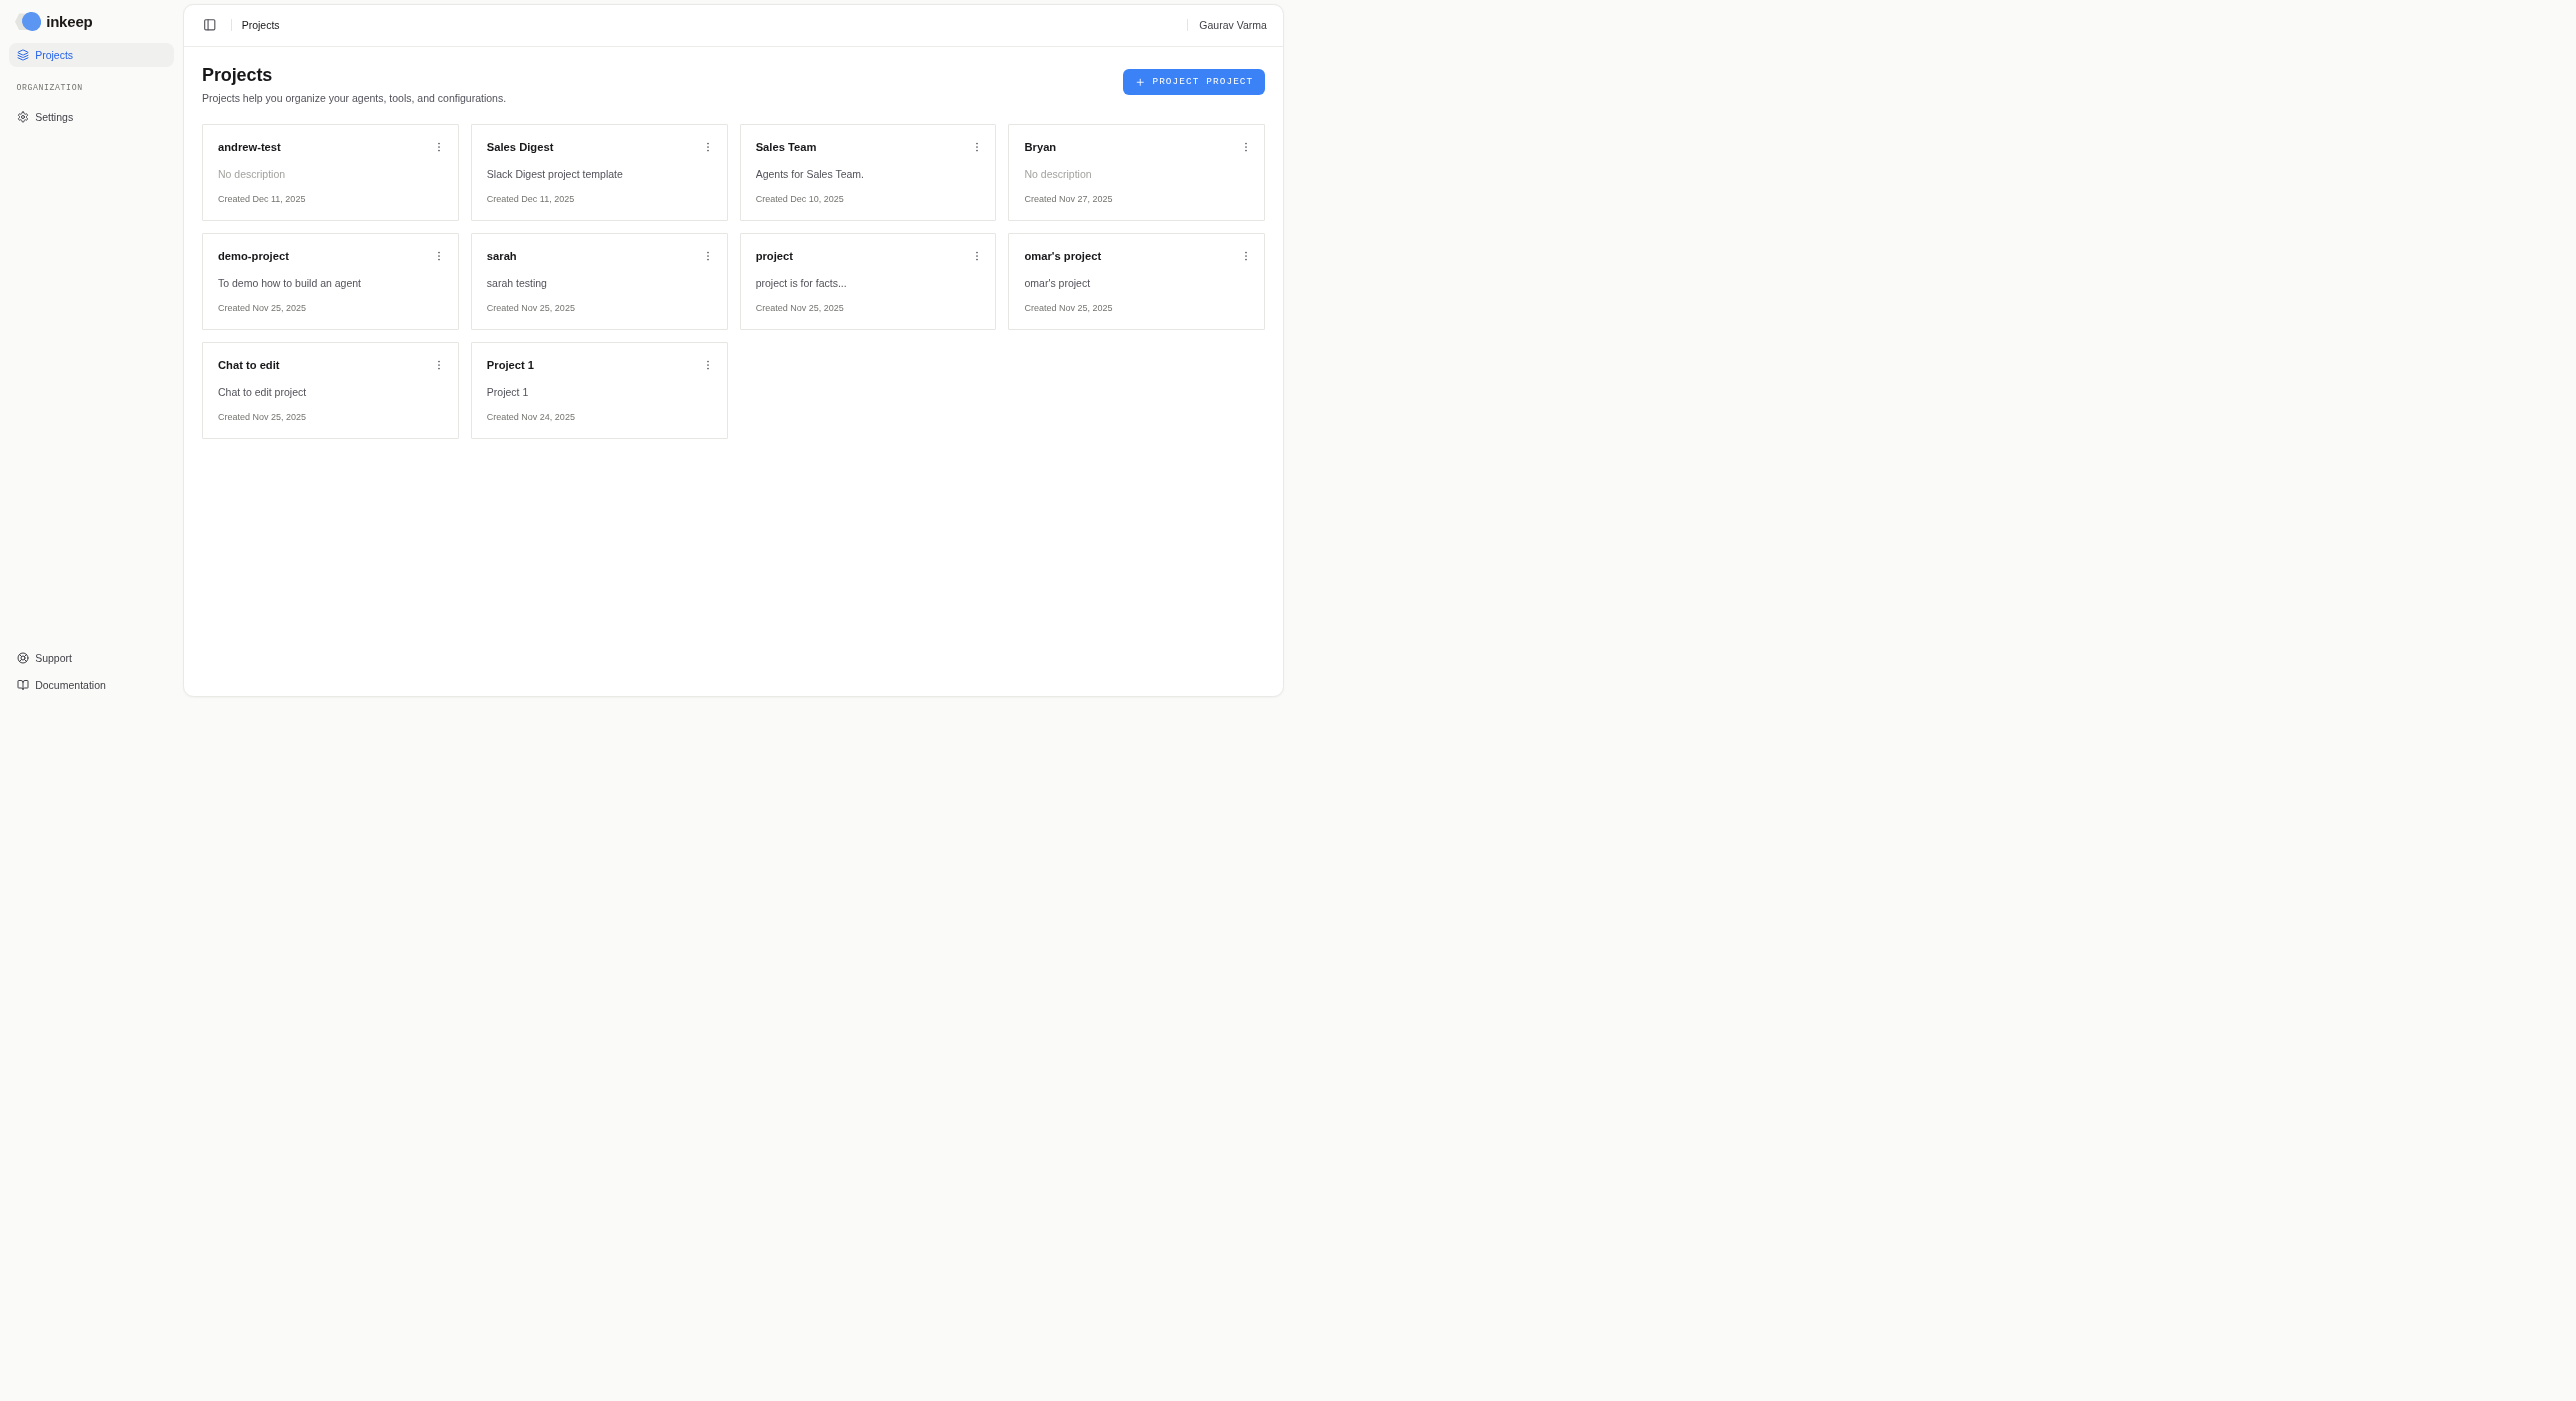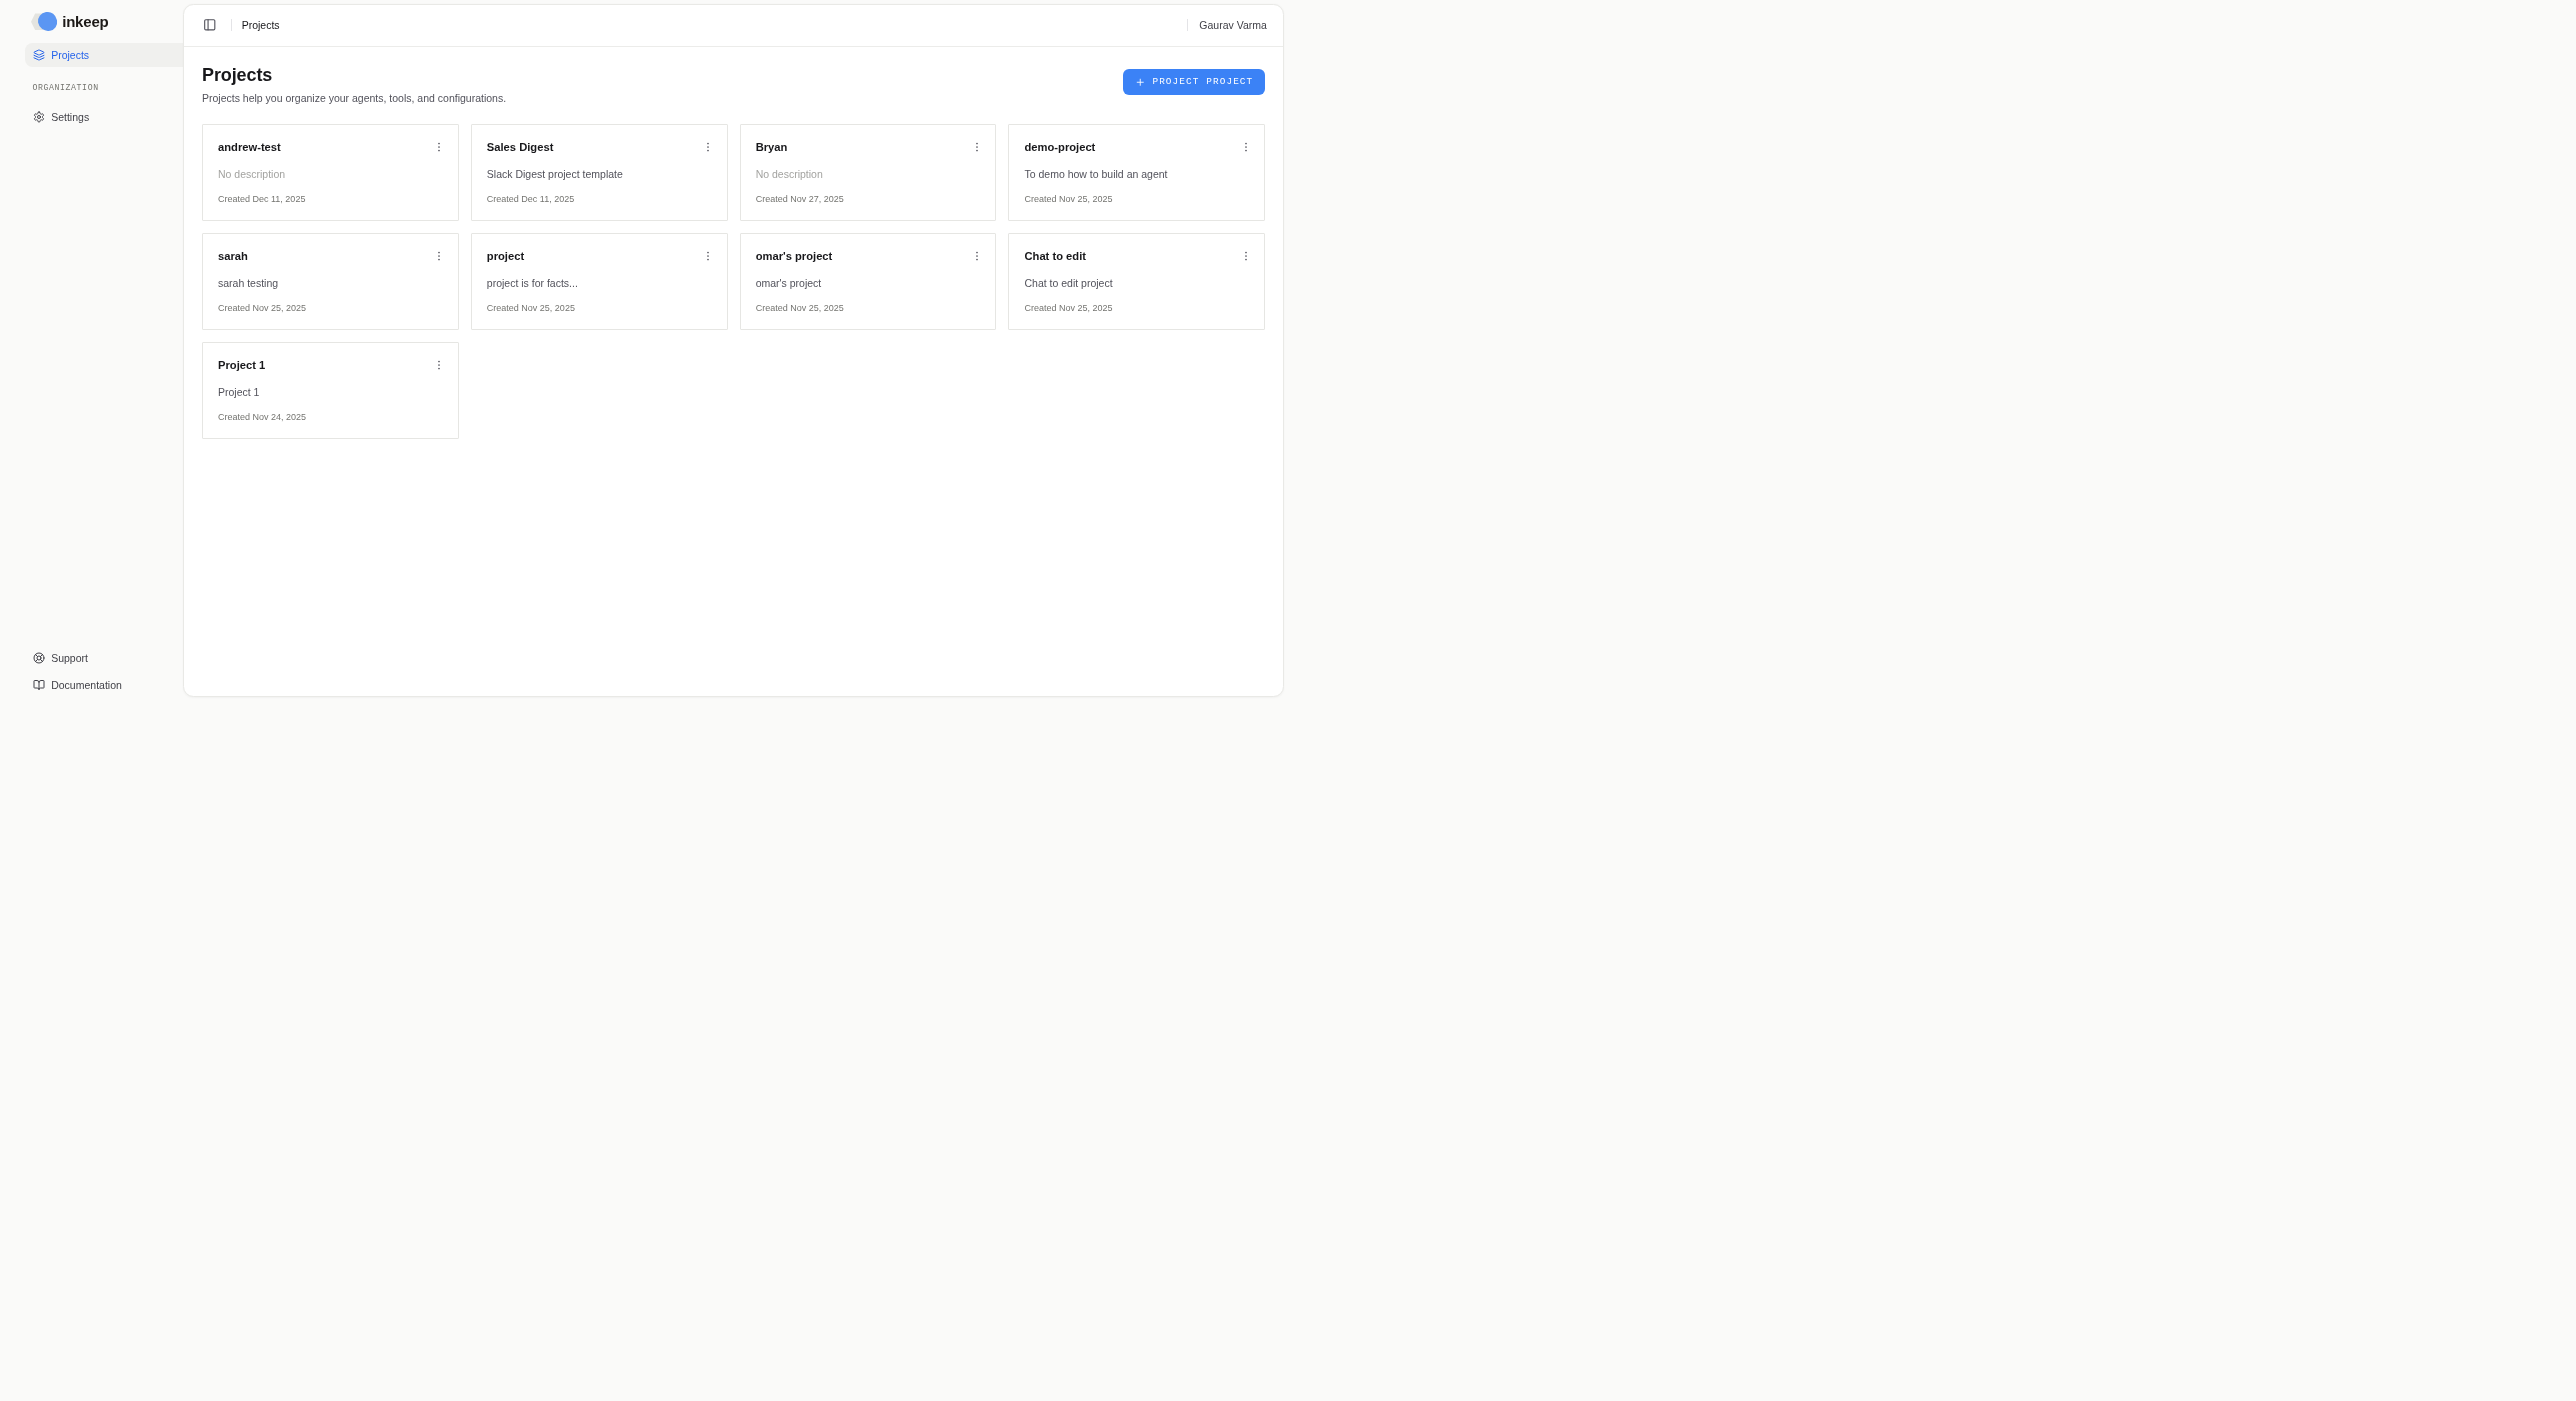--- a/index.html
+++ b/index.html
@@ -7,21 +7,21 @@
   body {
     font-family: "Liberation Sans", sans-serif;
     background: #fafaf9;
     position: relative;
     overflow: hidden;
     -webkit-font-smoothing: antialiased;
   }
 
   
   .sidebar {
-    position: absolute; left: 16px; top: 0; bottom: 0; width: 183px;
+    position: absolute; left: 0; top: 0; bottom: 0; width: 183px;
     display: flex; flex-direction: column;
   }
   .logo-row { display: flex; align-items: center; gap: 5.2px; padding: 11.2px 12px 0 15px; }
   .logo-mark { position: relative; width: 26px; height: 21px; flex: 0 0 auto; }
   .logo-hex {
     position: absolute; left: 0; top: 2.2px; width: 16.5px; height: 16.5px;
     background: #e4e4e0;
     clip-path: polygon(25% 0, 75% 0, 100% 50%, 75% 100%, 25% 100%, 0 50%);
   }
   .logo-blob {
@@ -217,20 +217,34 @@
                 <circle cx="12" cy="12" r="1.7"></circle>
                 <circle cx="12" cy="19" r="1.7"></circle>
         </svg>
       </button>
     </div>
     <div class="card-desc">Slack Digest project template</div>
     <div class="card-date">Created Dec 11, 2025</div>
   </div>
         <div class="card">
     <div class="card-top">
+      <div class="card-title">Sales Team</div>
+      <button class="kebab">
+        <svg viewBox="0 0 24 24" fill="currentColor" stroke="none">
+          <circle cx="12" cy="5" r="1.7"></circle>
+                <circle cx="12" cy="12" r="1.7"></circle>
+                <circle cx="12" cy="19" r="1.7"></circle>
+        </svg>
+      </button>
+    </div>
+    <div class="card-desc">Agents for Sales Team.</div>
+    <div class="card-date">Created Dec 10, 2025</div>
+  </div>
+        <div class="card">
+    <div class="card-top">
       <div class="card-title">Bryan</div>
       <button class="kebab">
         <svg viewBox="0 0 24 24" fill="currentColor" stroke="none">
           <circle cx="12" cy="5" r="1.7"></circle>
                 <circle cx="12" cy="12" r="1.7"></circle>
                 <circle cx="12" cy="19" r="1.7"></circle>
         </svg>
       </button>
     </div>
     <div class="card-desc empty">No description</div>

